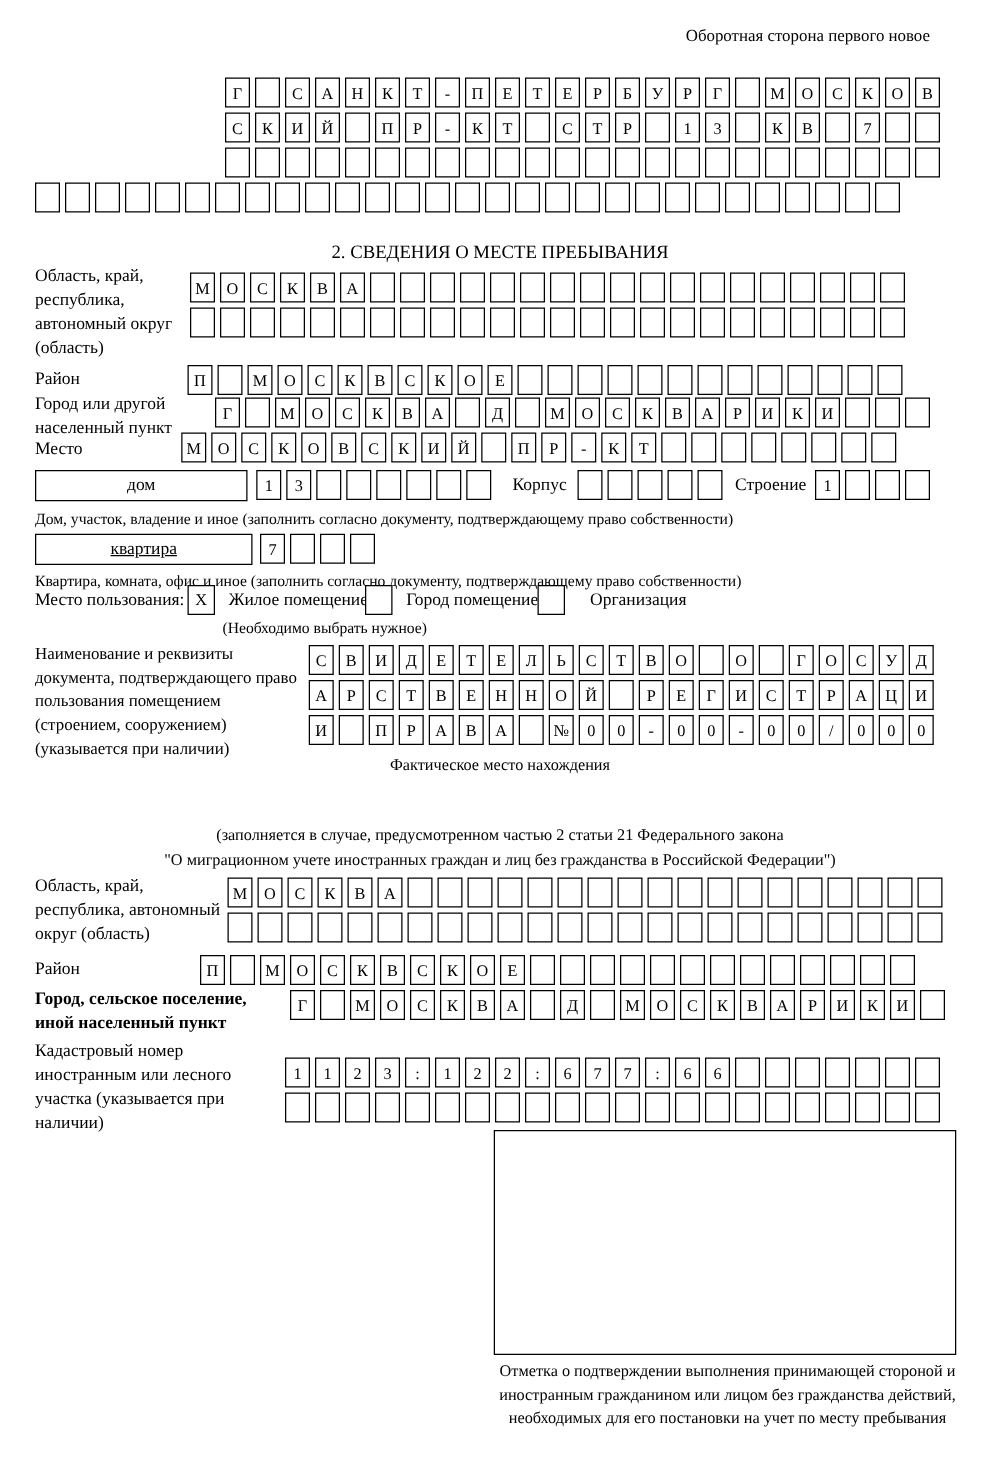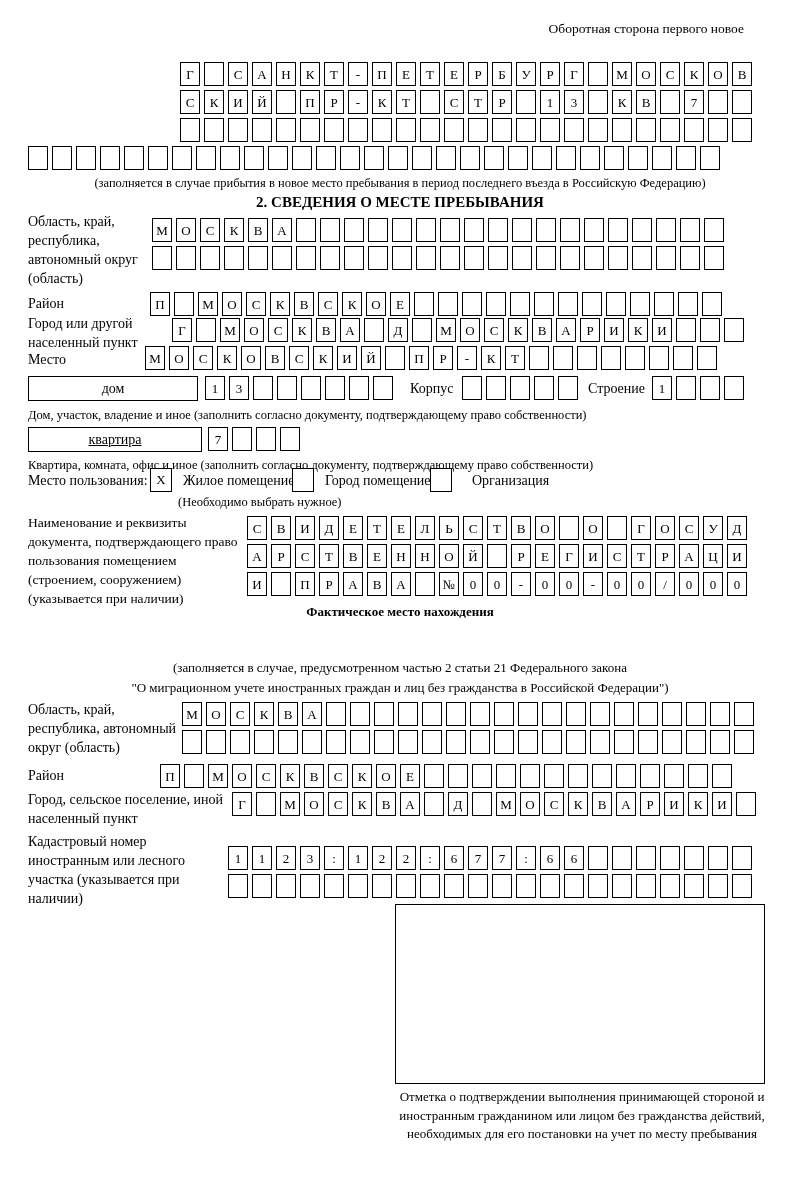--- a/index.html
+++ b/index.html
@@ -1,21 +1,21 @@
 <!DOCTYPE html>
 <html><head>
 <meta charset="utf-8">
 <style>
   html,body{margin:0;padding:0;background:#fff;}
   .page{position:relative;width:800px;height:1180px;background:#ffffff;
         font-family:"Liberation Serif","DejaVu Serif",serif;color:#000;overflow:hidden;}
   .lbl{position:absolute;font-size:14px;line-height:19px;}
   .cap{position:absolute;font-size:12.5px;line-height:17px;}
   .center{left:0;width:100%;text-align:center;}
-  .title{position:absolute;font-weight:bold;font-size:15px;}
+  .title{position:absolute;font-weight:normal;font-size:15px;}
   .boxrow{position:absolute;display:flex;gap:4px;}
   .cell{flex:0 0 auto;width:18px;height:22px;border:1.5px solid #000;
         display:flex;align-items:center;justify-content:center;
         font-size:13px;line-height:1;background:#fff;}
   .widebox{position:absolute;height:23px;border:1.5px solid #000;
         display:flex;align-items:center;justify-content:center;font-size:14px;background:#fff;}
   .chk{position:absolute;width:20px;height:22px;border:1.5px solid #000;
         display:flex;align-items:center;justify-content:center;font-size:13px;background:#fff;}
   .inline-lbl{position:absolute;font-size:14px;line-height:26px;}
   .stampbox{position:absolute;border:1.5px solid #000;background:#fff;}
@@ -129,21 +129,20 @@
       <span class="cell"></span>
       <span class="cell"></span>
       <span class="cell"></span>
       <span class="cell"></span>
       <span class="cell"></span>
       <span class="cell"></span>
       <span class="cell"></span>
       <span class="cell"></span>
       <span class="cell"></span>
     </div>
-  <div class="cap center" style="top:175px;">(заполняется в случае прибытия в новое место пребывания в период последнего въезда в Российскую Федерацию)</div>
 
   <div class="title center" style="top:194px;">2. СВЕДЕНИЯ О МЕСТЕ ПРЕБЫВАНИЯ</div>
 
   <div class="lbl" style="top:212px;left:28px;width:118px;">Область, край, республика, автономный округ (область)</div>
   <div class="boxrow" style="top:218px;left:152px;">
       <span class="cell">М</span>
       <span class="cell">О</span>
       <span class="cell">С</span>
       <span class="cell">К</span>
       <span class="cell">В</span>
@@ -474,21 +473,21 @@
       <span class="cell"></span>
       <span class="cell"></span>
       <span class="cell"></span>
       <span class="cell"></span>
       <span class="cell"></span>
       <span class="cell"></span>
       <span class="cell"></span>
       <span class="cell"></span>
     </div>
 
-  <div class="lbl" style="top:790px;left:28px;width:200px;">Город, сельское поселение, иной населенный пункт</div>
+  <div class="lbl" style="top:790px;left:28px;width:200px;font-weight:bold;">Город, сельское поселение, иной населенный пункт</div>
   <div class="boxrow" style="top:792px;left:232px;">
       <span class="cell">Г</span>
       <span class="cell"></span>
       <span class="cell">М</span>
       <span class="cell">О</span>
       <span class="cell">С</span>
       <span class="cell">К</span>
       <span class="cell">В</span>
       <span class="cell">А</span>
       <span class="cell"></span>

